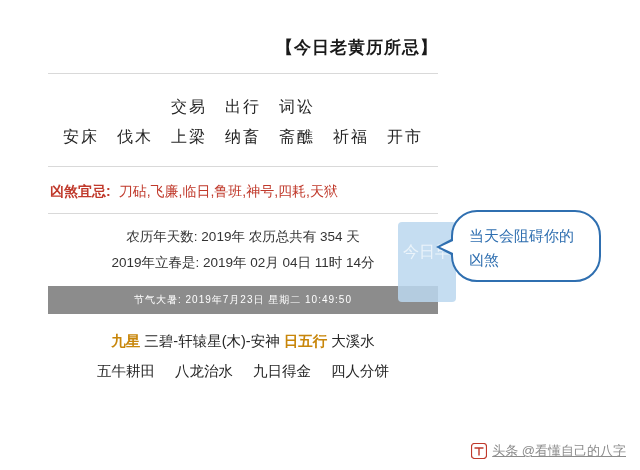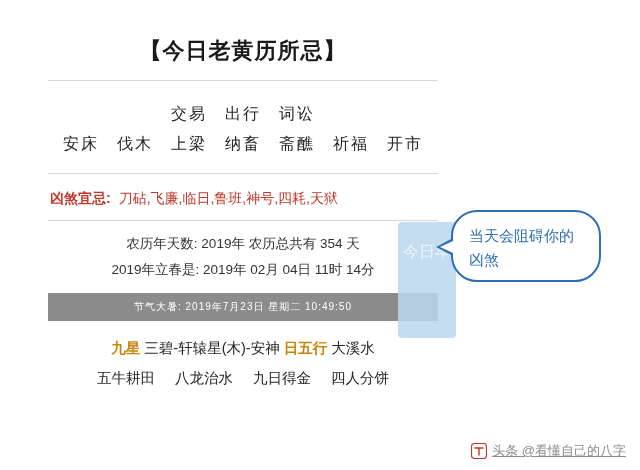--- a/index.html
+++ b/index.html
@@ -21,22 +21,22 @@
     height: 470px;
   }
   
   .card {
     position: absolute;
     left: 48px;
     top: 36px;
     width: 390px;
   }
   .title {
-    text-align: center;
-    font-size: 22px;
+    text-align: right;
+    font-size: 17px;
     font-weight: bold;
     color: #1a1a1a;
     letter-spacing: 1px;
     padding-bottom: 14px;
   }
   .divider {
     border-top: 1px solid #d9d9d9;
     margin: 0 0 0 0;
   }
   .taboo-block {
@@ -173,21 +173,21 @@
     border-bottom: 6px solid transparent;
     border-right: 13px solid #ffffff;
   }
 
   
   .watermark-strip {
     position: absolute;
     left: 398px;
     top: 222px;
     width: 58px;
-    height: 116px;
+    height: 80px;
     background: #bcd8ef;
     border-radius: 4px;
     color: #e8f2fa;
     font-size: 16px;
     line-height: 24px;
     text-align: center;
     padding-top: 18px;
     box-sizing: border-box;
     opacity: 0.85;
   }

